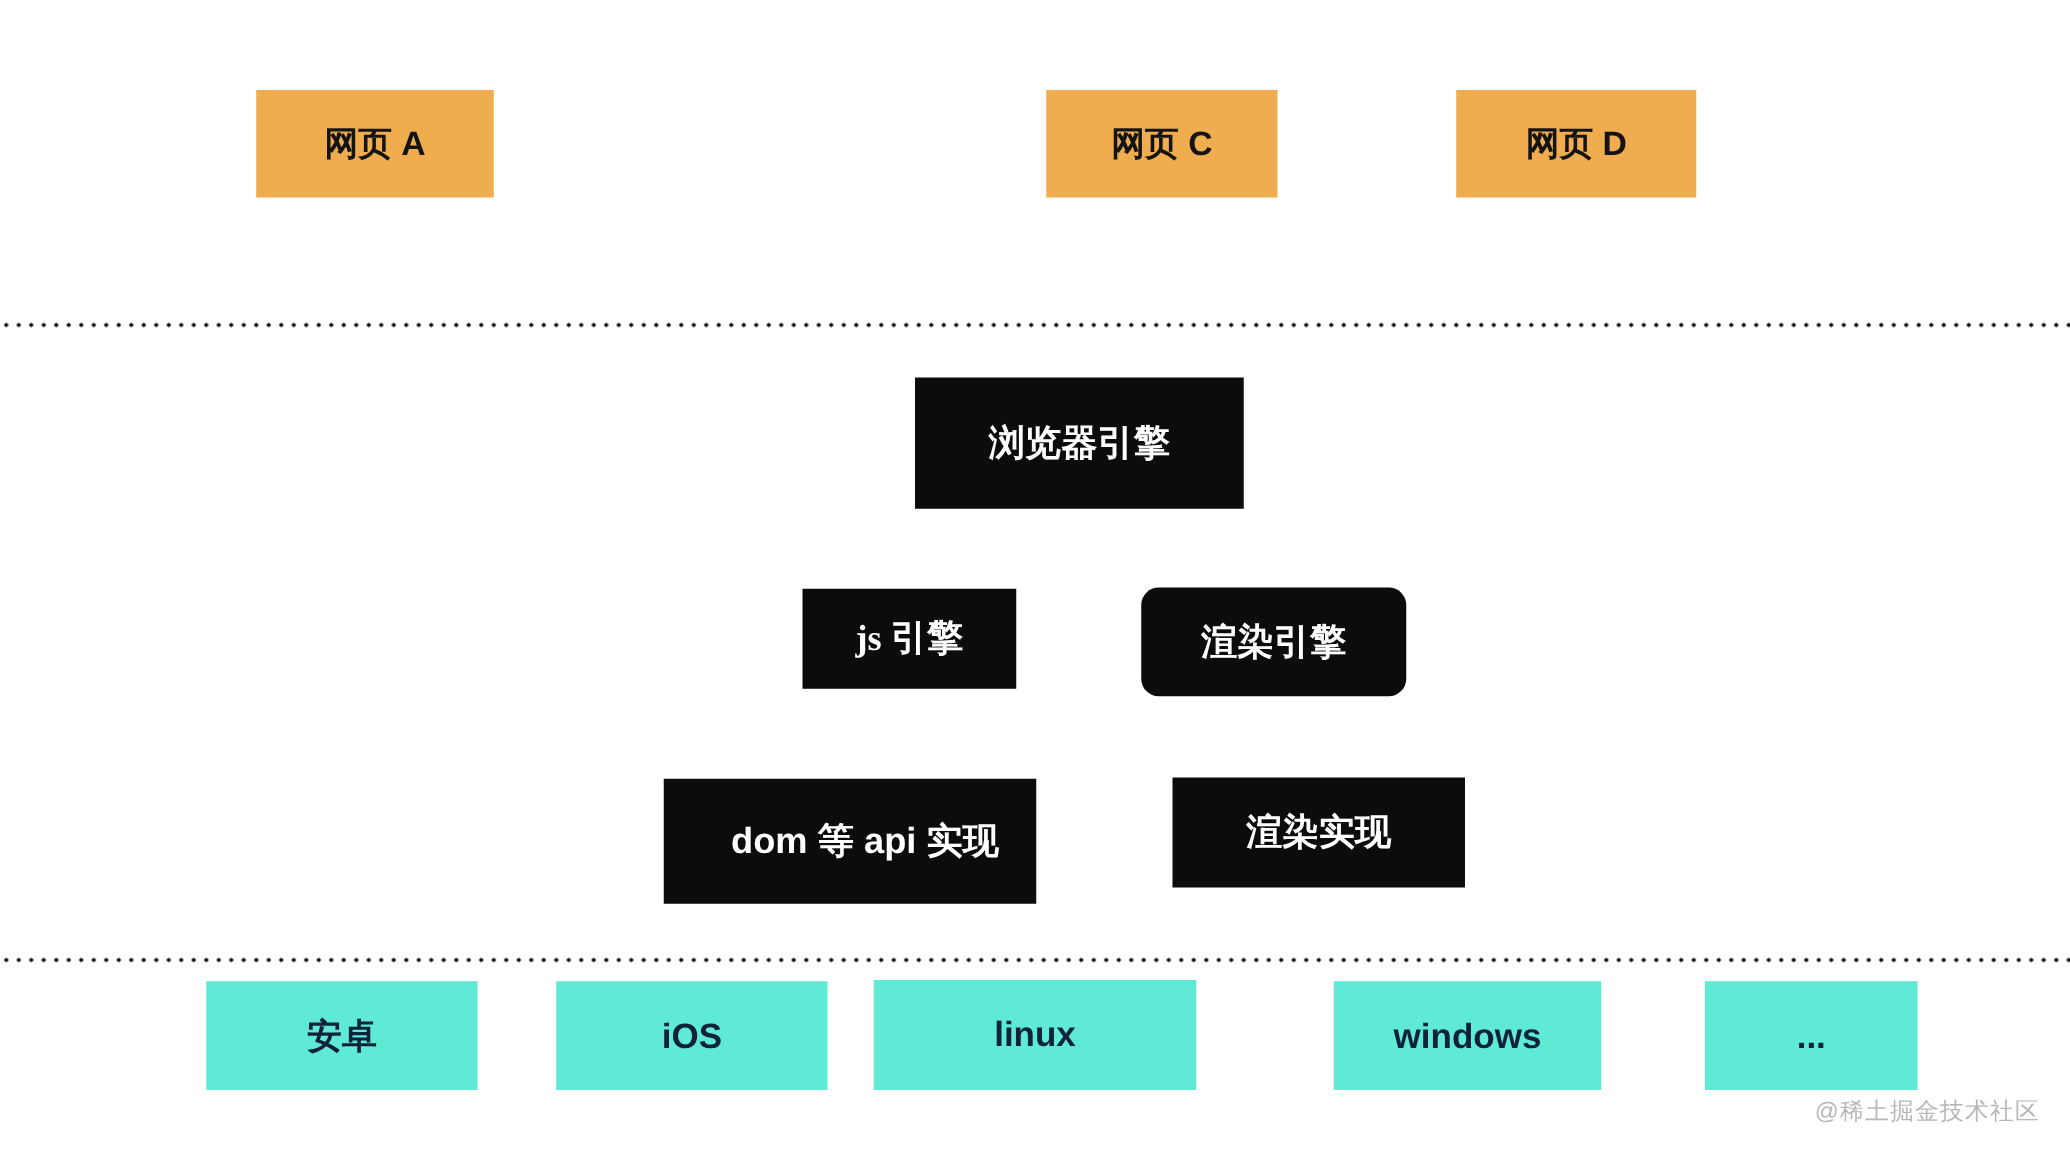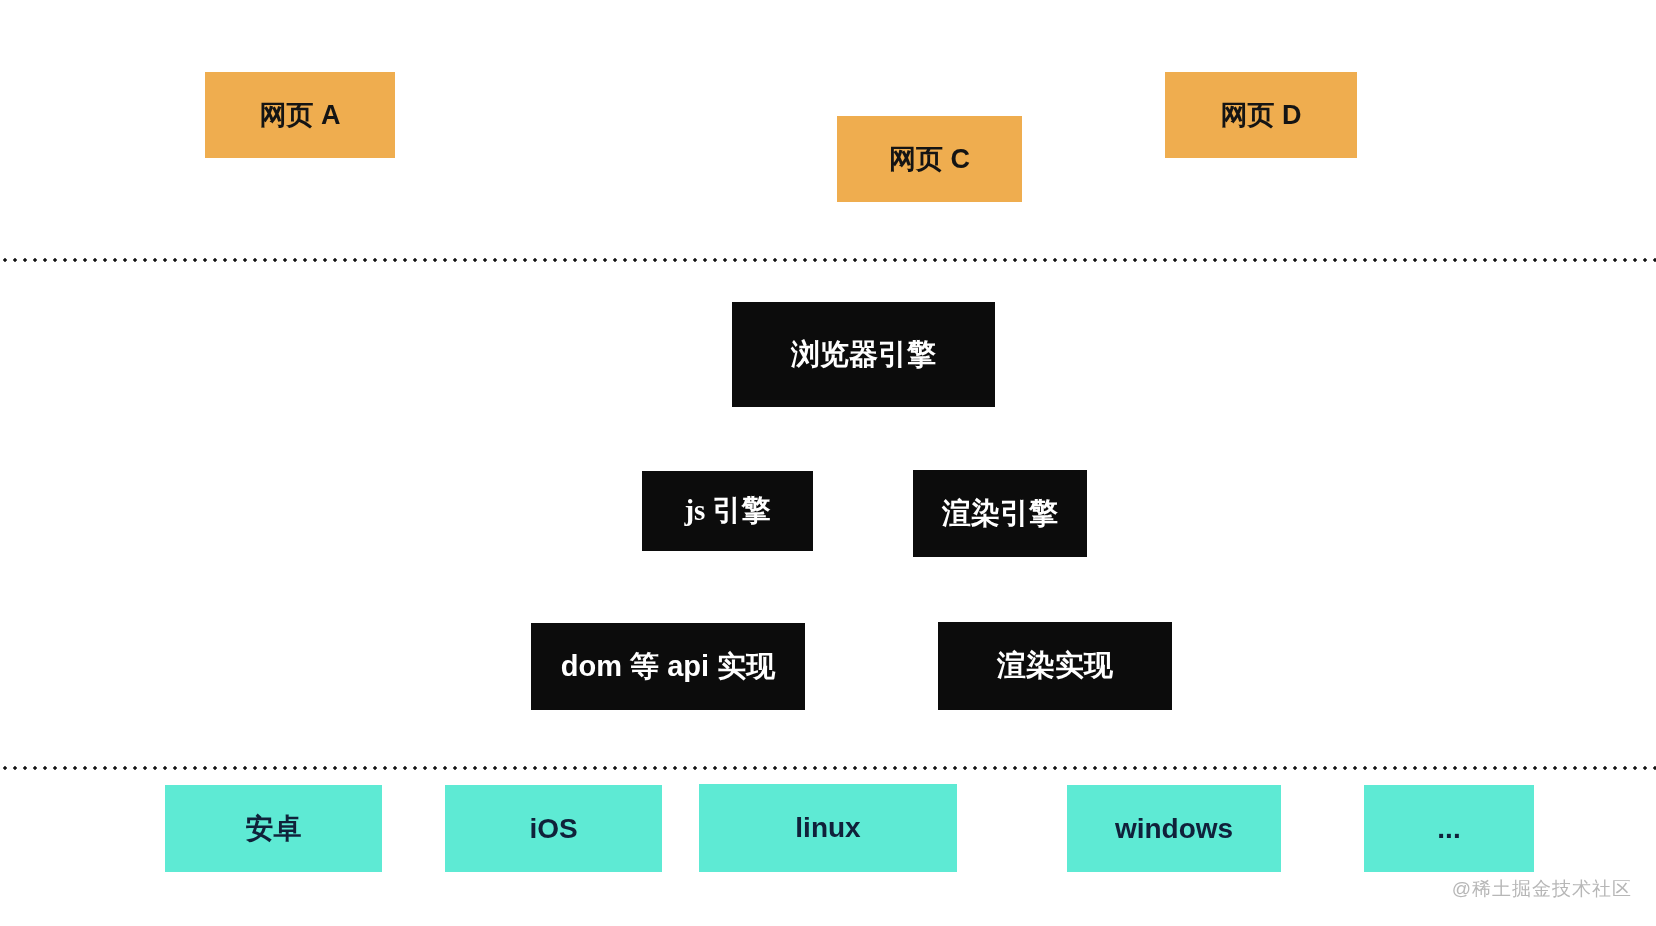--- a/index.html
+++ b/index.html
@@ -56,31 +56,31 @@
     font-weight: 400;
     letter-spacing: 1px;
   }
 </style>
 </head>
 <body>
 
 <div class="canvas">
 
   <div class="node webpage" style="left:205px; top:72px; width:190px; height:86px;">网页 A</div>
-  <div class="node webpage" style="left:837px; top:72px; width:185px; height:86px;margin-top:44px;">网页 C</div>
+  <div class="node webpage" style="left:837px; top:72px; width:185px; height:86px;">网页 C</div>
   <div class="node webpage" style="left:1165px; top:72px; width:192px; height:86px;">网页 D</div>
 
   <div class="dotted-line" style="top:258px;"></div>
 
   <div class="node engine" style="left:732px; top:302px; width:263px; height:105px;">浏览器引擎</div>
 
   <div class="node engine" style="left:642px; top:471px; width:171px; height:80px;font-family:Liberation Serif, serif;">js 引擎</div>
-  <div class="node engine" style="left:913px; top:470px; width:174px; height:87px;">渲染引擎</div>
+  <div class="node engine" style="left:913px; top:470px; width:212px; height:87px;border-radius:14px;">渲染引擎</div>
 
-  <div class="node engine" style="left:531px; top:623px; width:274px; height:87px;">dom 等 api 实现</div>
+  <div class="node engine" style="left:531px; top:623px; width:274px; height:100px;padding-left:24px;">dom 等 api 实现</div>
   <div class="node engine" style="left:938px; top:622px; width:234px; height:88px;">渲染实现</div>
 
   <div class="dotted-line" style="top:766px;"></div>
 
   <div class="node platform" style="left:165px; top:785px; width:217px; height:87px;">安卓</div>
   <div class="node platform" style="left:445px; top:785px; width:217px; height:87px;">iOS</div>
   <div class="node platform" style="left:699px; top:784px; width:258px; height:88px;">linux</div>
   <div class="node platform" style="left:1067px; top:785px; width:214px; height:87px;">windows</div>
   <div class="node platform" style="left:1364px; top:785px; width:170px; height:87px;">...</div>
 

